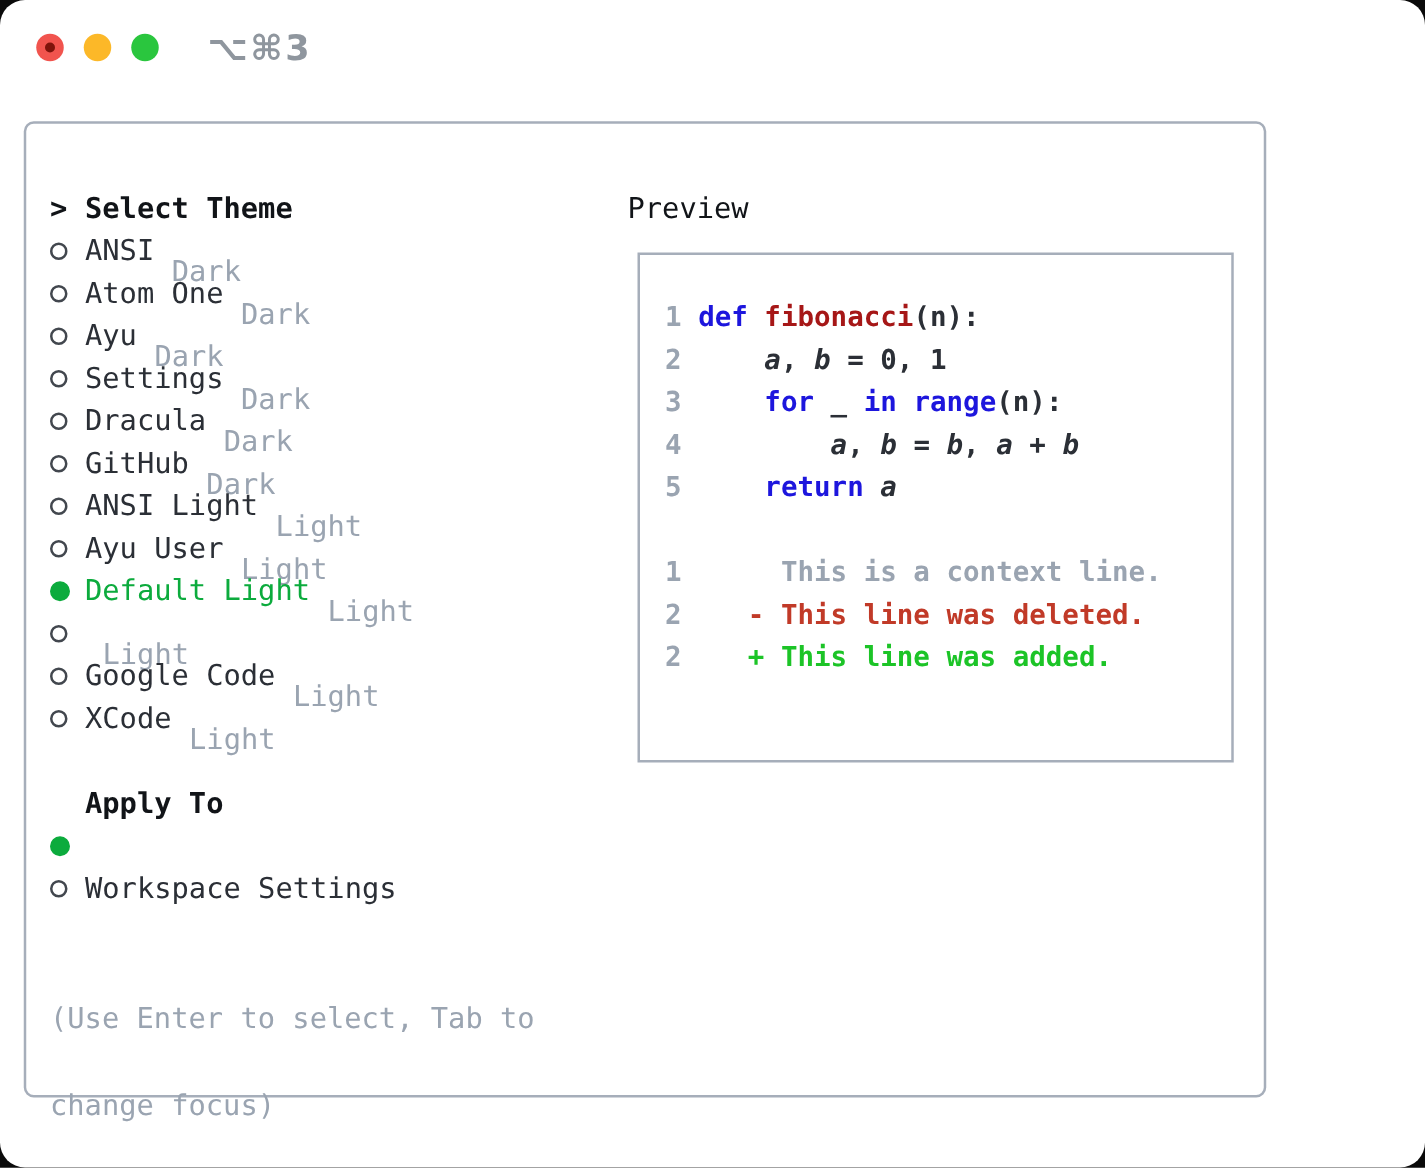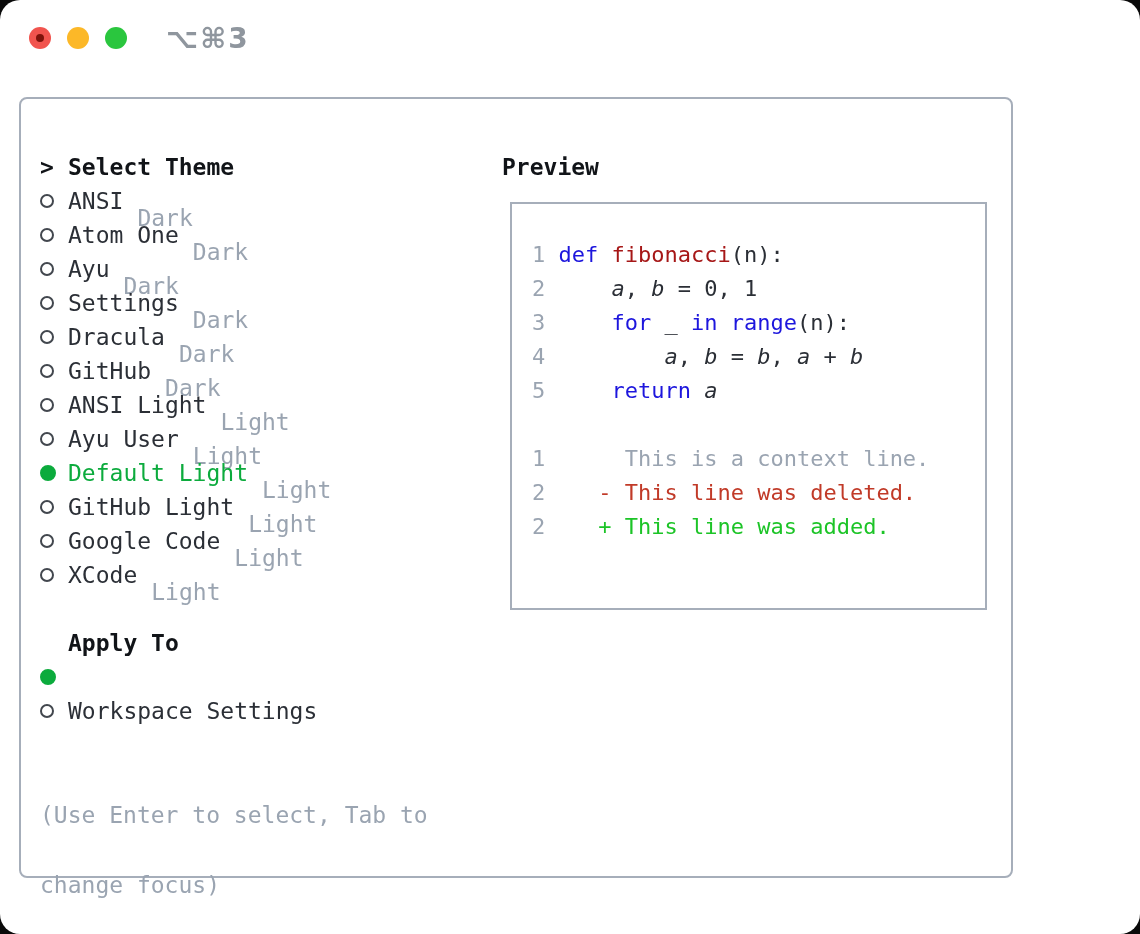--- a/index.html
+++ b/index.html
@@ -23,24 +23,24 @@
   .row{height:34px;display:flex;align-items:center;white-space:pre;}
   .prefix{display:inline-flex;width:28px;flex:0 0 28px;align-items:center;}
   .bold{font-weight:bold;color:var(--heading);}
   .circle{width:14px;height:14px;border-radius:50%;border:2px solid var(--circle);box-sizing:border-box;}
   .circle.sel{background:var(--sel-green);border-color:var(--sel-green);width:16px;height:16px;}
   .label.sel{color:var(--sel-green);}
   .tag{color:var(--muted);margin-left:14px;margin-top:34px;}
   .blank{height:34px;}
   .help{line-height:34px;color:var(--muted);white-space:pre;margin-top:36px;}
   
-  .preview-title{position:absolute;left:481px;top:51px;font-size:23px;font-weight:bold;
+  .preview-title{position:absolute;left:481px;top:51px;font-size:23px;font-weight:normal;
       color:var(--heading);height:34px;display:flex;align-items:center;}
   .preview-box{position:absolute;left:489px;top:103px;width:477px;height:408px;
-      border:2px solid var(--border);box-sizing:border-box;padding:34px 0 0 20px;}
+      border:2px solid var(--border);box-sizing:border-box;padding:34px 0 0 20px;font-weight:bold;}
   .pl-line{height:34px;line-height:34px;white-space:pre;font-size:22px;}
   .tk-num{color:var(--muted);}
   .tk-kw{color:var(--kw-blue);}
   .tk-fn{color:var(--fn-red);}
   .tk-id{font-style:italic;color:var(--text);}
   .tk-pl{color:var(--text);}
   .tk-ctx{color:var(--muted);}
   .tk-del{color:var(--del-red);}
   .tk-add{color:var(--add-green);}
 </style>
@@ -67,21 +67,21 @@
       <div id="theme-items">
           <div class="row"><span class="prefix"><span class="circle"></span></span><span class="label">ANSI</span><span class="tag">Dark</span></div>
           <div class="row"><span class="prefix"><span class="circle"></span></span><span class="label">Atom One</span><span class="tag">Dark</span></div>
           <div class="row"><span class="prefix"><span class="circle"></span></span><span class="label">Ayu</span><span class="tag">Dark</span></div>
           <div class="row"><span class="prefix"><span class="circle"></span></span><span class="label">Settings</span><span class="tag">Dark</span></div>
           <div class="row"><span class="prefix"><span class="circle"></span></span><span class="label">Dracula</span><span class="tag">Dark</span></div>
           <div class="row"><span class="prefix"><span class="circle"></span></span><span class="label">GitHub</span><span class="tag">Dark</span></div>
           <div class="row"><span class="prefix"><span class="circle"></span></span><span class="label">ANSI Light</span><span class="tag">Light</span></div>
           <div class="row"><span class="prefix"><span class="circle"></span></span><span class="label">Ayu User</span><span class="tag">Light</span></div>
           <div class="row"><span class="prefix"><span class="circle sel"></span></span><span class="label sel">Default Light</span><span class="tag">Light</span></div>
-          <div class="row"><span class="prefix"><span class="circle"></span></span><span class="label">GitHub Light</span><span class="tag">Light</span></div>
+          <div class="row"><span class="prefix"><span class="circle"></span></span><span class="tag">Light</span></div>
           <div class="row"><span class="prefix"><span class="circle"></span></span><span class="label">Google Code</span><span class="tag">Light</span></div>
           <div class="row"><span class="prefix"><span class="circle"></span></span><span class="label">XCode</span><span class="tag">Light</span></div>
         </div>
 
       <div class="row blank"></div>
 
       <div class="row">
         <span class="prefix"></span>
         <span class="bold">Apply To</span>
       </div>

